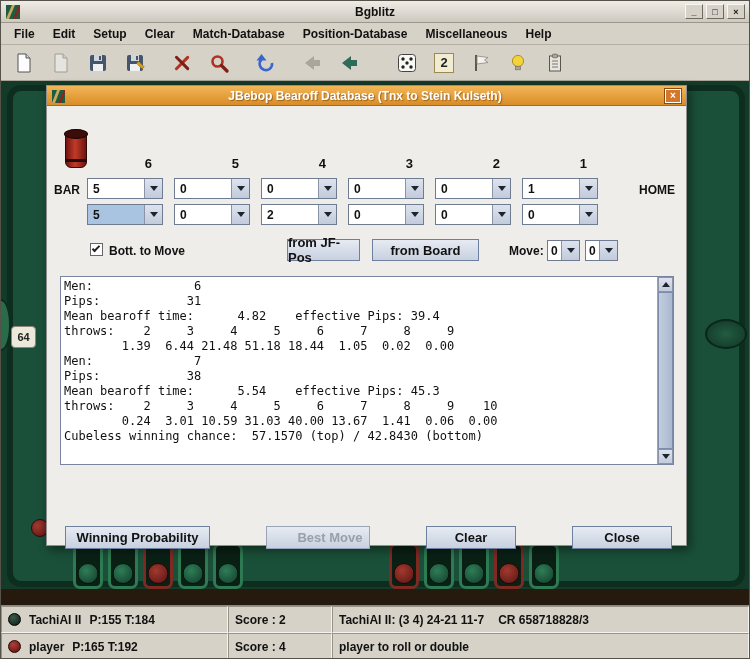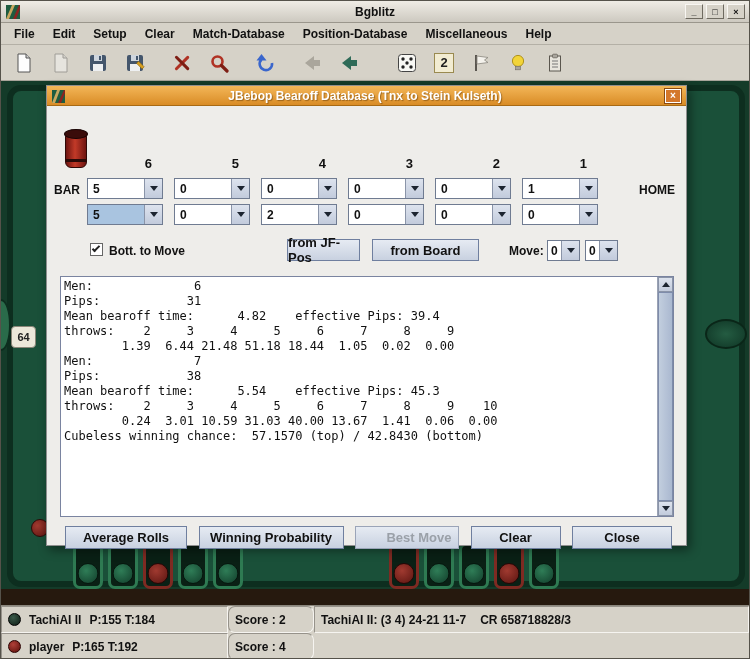--- a/index.html
+++ b/index.html
@@ -94,39 +94,39 @@
 .cb-label { position:absolute; left:62px; top:6px; font-weight:bold; font-size:12px; color:#111; }
 .mbtn { height:23px; background:linear-gradient(#e6ebf3,#c8d1e0); border:1px solid #6f7f9f; font-weight:bold;
   font-size:13px; color:#111; display:flex; align-items:center; justify-content:center; }
 .mbtn.disabled { color:#9aa0a8; border-color:#9aa4b8;padding-left:24px; }
 .btn-jf { position:absolute; left:240px; top:1px; width:73px; height:22px; }
 .btn-board { position:absolute; left:325px; top:1px; width:107px; height:22px; }
 .dice-label { position:absolute; left:462px; top:6px; font-weight:bold; font-size:12px; color:#111; }
 .dice1 { position:absolute; left:500px; top:2px; }
 .dice2 { position:absolute; left:538px; top:2px; }
 
-.output { position:absolute; left:13px; top:170px; width:614px; height:241px; background:#fff; border:1px solid #7a84a0; }
+.output { position:absolute; left:13px; top:170px; width:614px; height:189px; background:#fff; border:1px solid #7a84a0; }
 .output pre { position:absolute; left:1px; top:1px; right:17px; bottom:1px; margin:0; padding:1px 2px;
   font-family:"DejaVu Sans Mono",monospace; font-size:12px; line-height:15px; color:#111; overflow:hidden; }
 .sb { position:absolute; right:0; top:0; bottom:0; width:16px; background:#dde1e8; border-left:1px solid #9aa2b4; }
 .sb-up,.sb-down { position:absolute; left:0; width:15px; height:15px; background:linear-gradient(#dde3ee,#c2cbdc);
   border:1px solid #8a94a8; display:flex; align-items:center; justify-content:center; }
 .sb-up { top:0; } .sb-down { bottom:0; }
 .sb-thumb { position:absolute; left:0; top:15px; bottom:15px; width:15px;
   background:linear-gradient(90deg,#c2cede,#aab8d0); border:1px solid #7e8cab; }
 
 .btn-row { position:absolute; left:18px; top:420px; width:607px; display:flex; justify-content:space-between; }
 .w1{width:122px}.w2{width:145px}.w3{width:104px}.w4{width:90px}.w5{width:100px}
 
 
 .statusbar { position:absolute; left:0; top:604px; width:100%; height:55px; background:#d6d2c8; border-top:1px solid #8a867c; }
 .srow { display:flex; height:27px; }
 .scell { border:1px solid; border-color:#96928a #f6f4f0 #f6f4f0 #96928a; display:flex; align-items:center;
   padding:0 6px; gap:8px; font-weight:bold; font-size:12px; color:#111; white-space:nowrap; overflow:hidden; }
-.sc1 { width:227px; } .sc2 { width:86px;border-radius:7px; } .sc3 { flex:1; gap:14px; }
+.sc1 { width:227px; } .sc2 { width:104px; } .sc3 { flex:1; gap:14px; }
 .checker-icon { width:13px; height:13px; border-radius:50%; flex:0 0 auto; }
 .checker-icon.dark { background:radial-gradient(circle at 38% 32%, #3a5a4a, #0c1a12); border:1px solid #000; }
 .checker-icon.redp { background:radial-gradient(circle at 38% 32%, #b04038, #5a0f0a); border:1px solid #2a0000; }
 </style>
 </head>
 <body>
 
 <div id="app">
 
   <div class="titlebar">
@@ -444,21 +444,20 @@
               <span class="tri-up"></span>
             </span>
           <span class="sb-thumb"></span>
           <span class="sb-down">
               <span class="tri-down"></span>
             </span>
         </div>
       </div>
 
       <div class="btn-row">
-        <div class="mbtn w1">Average Rolls</div>
         <div class="mbtn w2">Winning Probability</div>
         <div class="mbtn w3 disabled">Best Move</div>
         <div class="mbtn w4">Clear</div>
         <div class="mbtn w5">Close</div>
       </div>
     </div>
   </div>
 
   <div class="statusbar">
     <div class="srow">
@@ -473,16 +472,19 @@
         <span>CR 658718828/3</span>
       </div>
     </div>
     <div class="srow">
       <div class="scell sc1">
         <span class="checker-icon redp"></span>
         <span>player</span>
         <span>P:165 T:192</span>
       </div>
       <div class="scell sc2">Score : 4</div>
+      <div class="scell sc3">
+        <span>player to roll or double</span>
+      </div>
     </div>
   </div>
 
 </div>
 
 </body></html>

